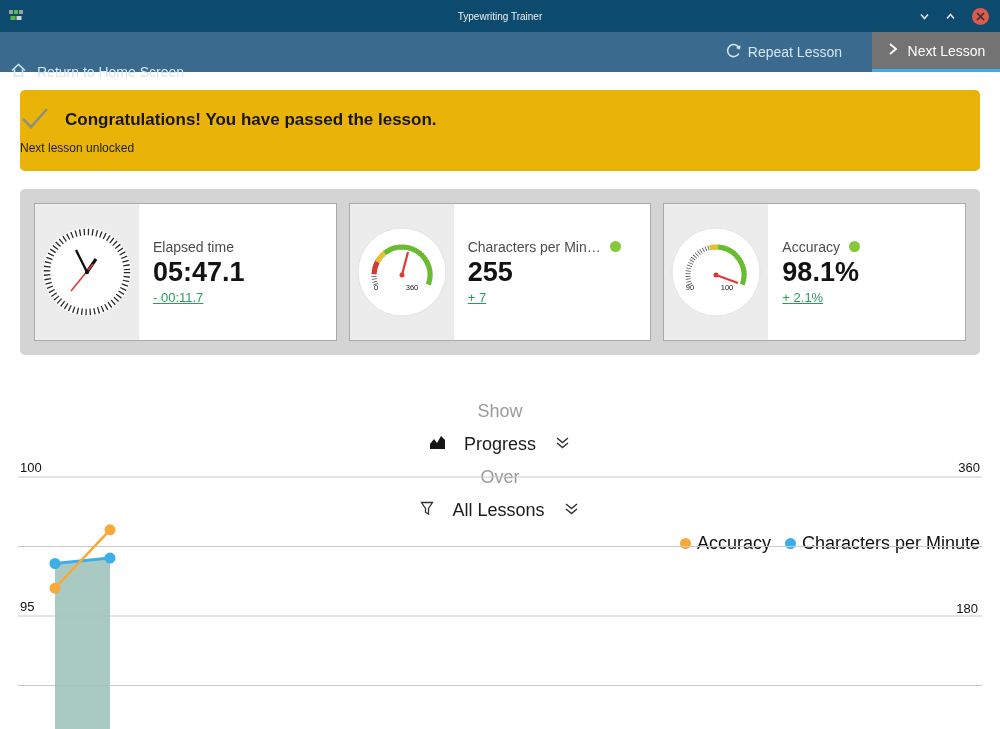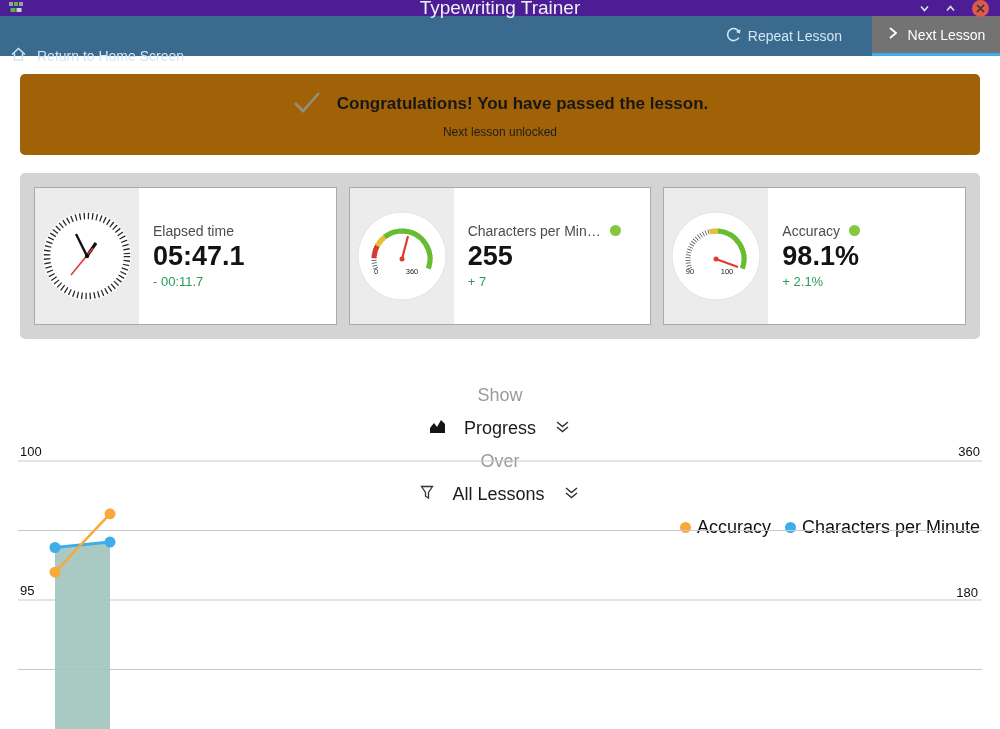--- a/index.html
+++ b/index.html
@@ -2,44 +2,44 @@
 <html><head>
 <meta charset="utf-8">
 <style>
   html,body{margin:0;padding:0;}
   body{
     width:1000px;height:729px;overflow:hidden;position:relative;
     background:#ffffff;font-family:"Liberation Sans",sans-serif;
     -webkit-font-smoothing:antialiased;
   }
   
-  .titlebar{height:16px;background:#4c1d95;display:flex;align-items:center;position:relative;color:#eef1f3;font-size:19px;}
+  .titlebar{height:32px;background:#0c4a6e;display:flex;align-items:center;position:relative;color:#eef1f3;font-size:10px;}
   .titlebar-icon{margin-left:8px;display:flex;align-items:center;z-index:1;}
   .titlebar-title{position:absolute;left:0;right:0;text-align:center;pointer-events:none;}
   .titlebar-controls{margin-left:auto;display:flex;align-items:center;gap:15px;padding-right:10px;z-index:1;}
   .win-btn{display:flex;align-items:center;justify-content:center;cursor:default;}
   
   .nav{height:40px;background:#3a6b8e;display:flex;align-items:stretch;color:#d3e6f2;font-size:14px;}
   .nav-home{display:flex;align-items:center;gap:10px;padding-left:10px;margin-top:40px;}
   .nav-repeat{margin-left:auto;display:flex;align-items:center;gap:6px;padding-right:30px;}
   .nav-next{width:128px;background:#737373;border-bottom:3px solid #3daee9;display:flex;align-items:center;justify-content:center;gap:9px;color:#ffffff;}
   
-  .banner{margin:18px 20px 0;height:81px;background:#a16207;border-radius:5px;display:flex;flex-direction:column;align-items:center;justify-content:center;gap:7px;}
+  .banner{margin:18px 20px 0;height:81px;background:#eab308;border-radius:5px;display:flex;flex-direction:column;justify-content:center;gap:7px;}
   .banner-title-row{display:flex;align-items:center;gap:15px;}
   .banner-title{font-size:17px;font-weight:700;color:#171717;}
   .banner-sub{font-size:12px;color:#1d1d1d;}
   
   .stats{margin:18px 20px 0;height:166px;background:#d4d4d4;border-radius:5px;display:flex;gap:12px;padding:14px;box-sizing:border-box;}
   .card{flex:1;background:#ffffff;border:1px solid #aaaaaa;display:flex;min-width:0;}
   .card-icon{width:104px;flex:none;background:#ececec;display:flex;align-items:center;justify-content:center;}
   .card-body{flex:1;min-width:0;padding:8px 14px;display:flex;flex-direction:column;justify-content:center;gap:2px;}
   .card-label-row{display:flex;align-items:center;gap:9px;font-size:14px;color:#4c4c4c;white-space:nowrap;overflow:hidden;}
   .pass-dot{width:11px;height:11px;border-radius:50%;background:#86c73c;flex:none;}
   .card-value{font-size:27px;font-weight:700;color:#131313;line-height:1.15;}
-  .card-delta{font-size:13px;color:#2a9d5c;}
+  .card-delta{font-size:13px;color:#2a9d5c;text-decoration:underline;}
   
   .controls{margin:46px 20px 0;height:30px;display:flex;align-items:center;gap:12px;font-size:18px;color:#1b1b1b;flex-direction:column;}
   .muted{color:#9a9a9a;}
   .selector{display:flex;align-items:center;gap:18px;cursor:default;}
   .legend{margin-left:auto;display:flex;align-items:center;gap:14px;color:#111;}
   .legend-item{display:flex;align-items:center;gap:6px;}
   .legend-dot{width:11px;height:11px;border-radius:50%;background:#999;}
   
   .chart{position:relative;height:333px;}
   #chart-svg{position:absolute;left:0;top:24px;width:1000px;height:302px;}

